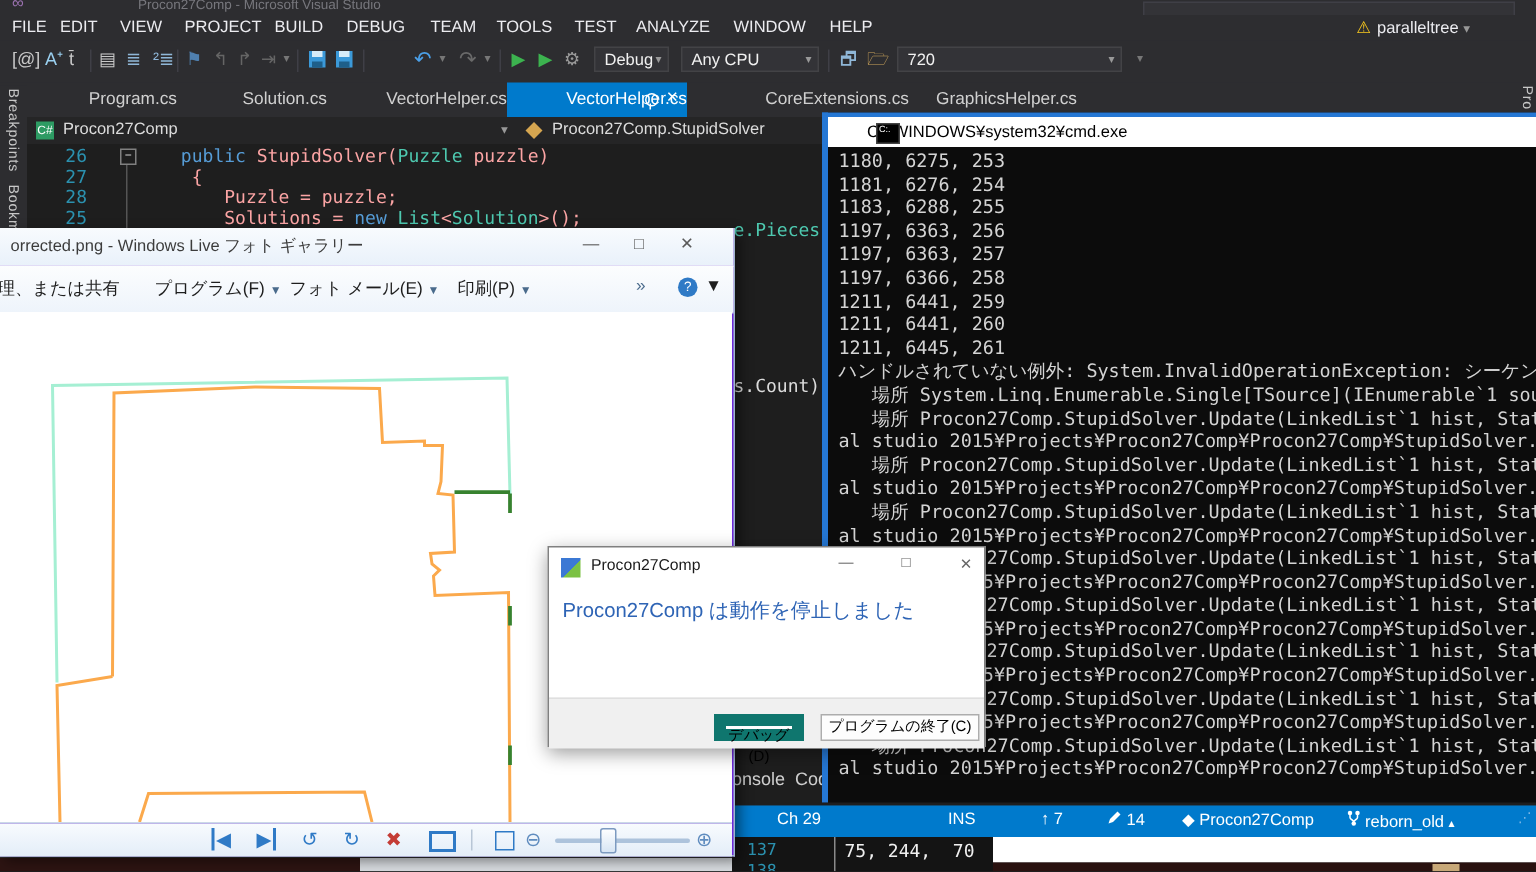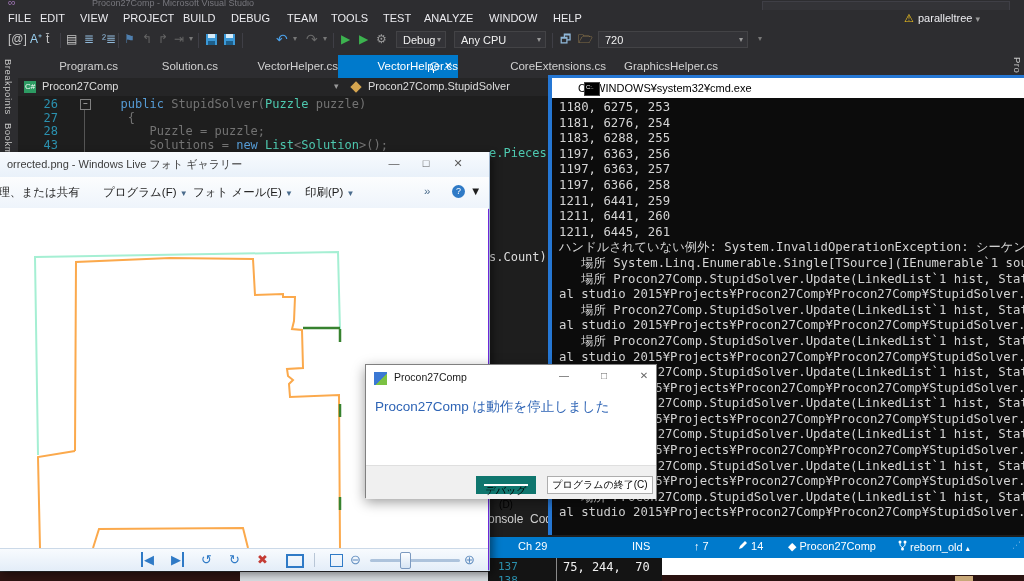--- a/index.html
+++ b/index.html
@@ -37,21 +37,21 @@
   .vs-navbar{left:0;top:78px;width:1024px;height:18px;background:#252526;border-bottom:1px solid #3f3f46;
              font-size:11px;color:#dcdcdc;}
   .csicon{position:absolute;left:24px;top:3px;width:12px;height:12px;background:#2d9b63;color:#fff;
           font-size:8px;line-height:12px;text-align:center;}
   .clsicon{position:absolute;left:352px;top:5px;width:8px;height:8px;background:#d6a650;transform:rotate(45deg);}
   
   .vs-editor{left:0;top:96px;width:1024px;height:441px;background:#1E1E1E;overflow:hidden;
              font-family:"DejaVu Sans Mono",monospace;font-size:12px;}
   .ed-row{display:flex;height:13.5px;line-height:13.5px;white-space:pre;}
   .ed-no{width:70px;text-align:right;padding-right:12px;color:#2B91AF;box-sizing:border-box;}
-  .tk-kw{color:#569CD6}.tk-ty{color:#4EC9B0}.tk-tx{color:#737373}
+  .tk-kw{color:#569CD6}.tk-ty{color:#4EC9B0}.tk-tx{color:#fca5a5}
   .fold{left:80px;top:99px;width:9px;height:9px;border:1px solid #808080;color:#dcdcdc;
         font-size:8px;line-height:8px;text-align:center;background:#1E1E1E;}
   .guide{left:84px;top:110px;width:0;height:42px;border-left:1px solid #555;}
   .frag{font-family:"DejaVu Sans Mono",monospace;font-size:12px;white-space:pre;}
   .sidebar{left:0;top:57px;width:18px;height:95px;background:#2D2D30;overflow:hidden;}
   
   .vs-statusbar{left:0;top:537px;width:1024px;height:21px;background:#007ACC;color:#fff;font-size:11px;z-index:1;}
   .sbi{position:absolute;top:3px;white-space:nowrap;}
   .panel-tab{position:absolute;top:512px;font-size:12px;color:#cfcfcf;}
   .editor2{left:488px;top:558px;width:174px;height:23px;background:#141414;overflow:hidden;z-index:0;
@@ -205,21 +205,21 @@
     <span class="abs" style="left:334px;top:3px;color:#999;font-size:9px">▾</span>
     <span class="clsicon"></span>
     <span class="abs" style="left:368px;top:2px">Procon27Comp.StupidSolver</span>
   </div>
 
   <div class="abs vs-editor">
     <div style="padding-top:2px">
         <div class="ed-row"><span class="ed-no">26</span><span class="ed-code"><span class="tk-tx">       </span><span class="tk-kw">public </span><span class="tk-tx">StupidSolver(</span><span class="tk-ty">Puzzle</span><span class="tk-tx"> puzzle)</span></span></div>
         <div class="ed-row"><span class="ed-no">27</span><span class="ed-code"><span class="tk-tx">        {</span></span></div>
         <div class="ed-row"><span class="ed-no">28</span><span class="ed-code"><span class="tk-tx">           Puzzle = puzzle;</span></span></div>
-        <div class="ed-row"><span class="ed-no">43</span><span class="ed-code"><span class="tk-tx">           Solutions = </span><span class="tk-kw">new </span><span class="tk-ty">List</span><span class="tk-tx">&lt;</span><span class="tk-ty">Solution</span><span class="tk-tx">&gt;();</span></span></div>
+        <div class="ed-row"><span class="ed-no">25</span><span class="ed-code"><span class="tk-tx">           Solutions = </span><span class="tk-kw">new </span><span class="tk-ty">List</span><span class="tk-tx">&lt;</span><span class="tk-ty">Solution</span><span class="tk-tx">&gt;();</span></span></div>
       </div>
   </div>
   <span class="abs fold">−</span>
   <span class="abs guide"></span>
   <span class="abs frag" style="left:489px;top:146px;color:#4EC9B0">e.Pieces.Co</span>
   <span class="abs frag" style="left:489px;top:250px;color:#DCDCDC">s.Count);</span>
 
   <div class="abs sidebar">
     <span class="vtext" style="position:absolute;left:3px;top:2px">Breakpoints</span>
     <span class="vtext" style="position:absolute;left:3px;top:66px">Bookmarks</span>

